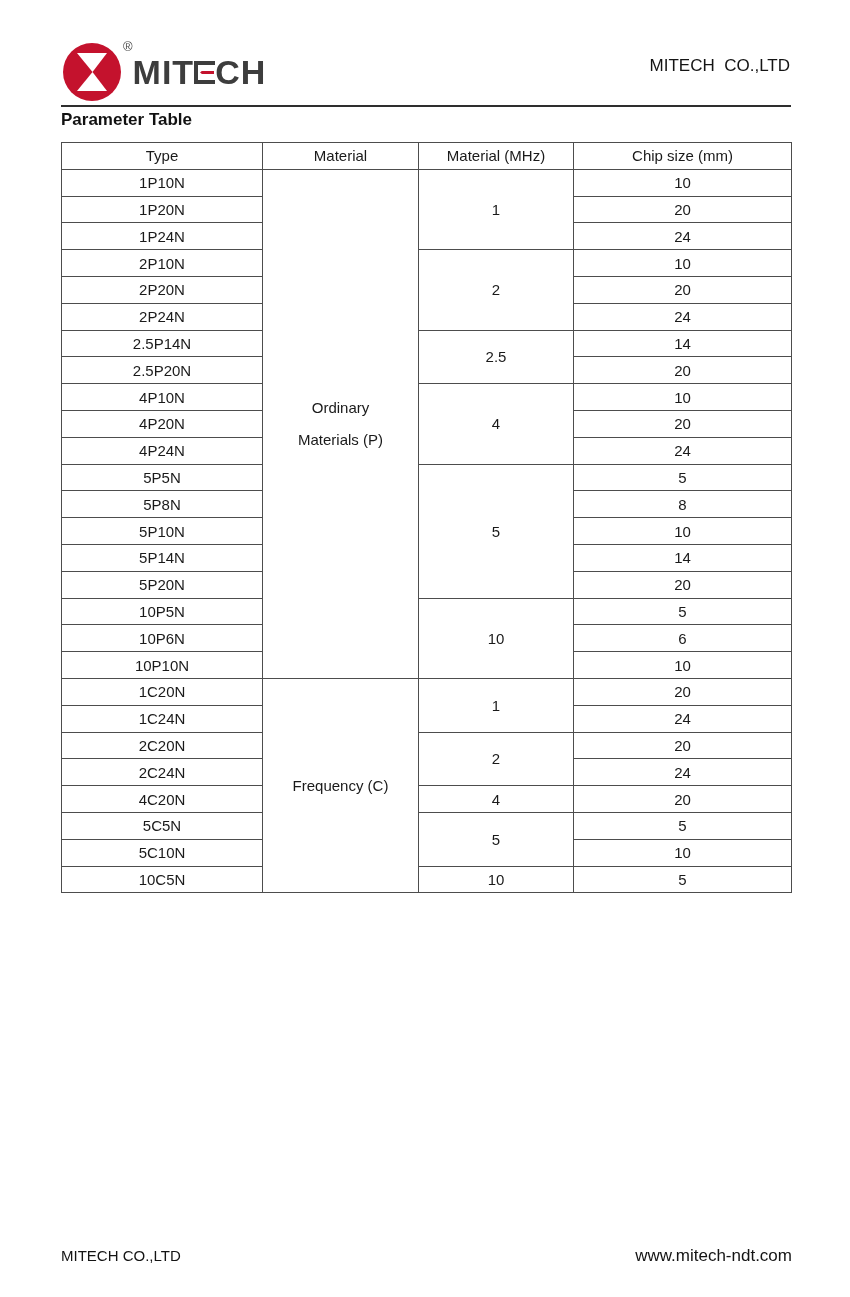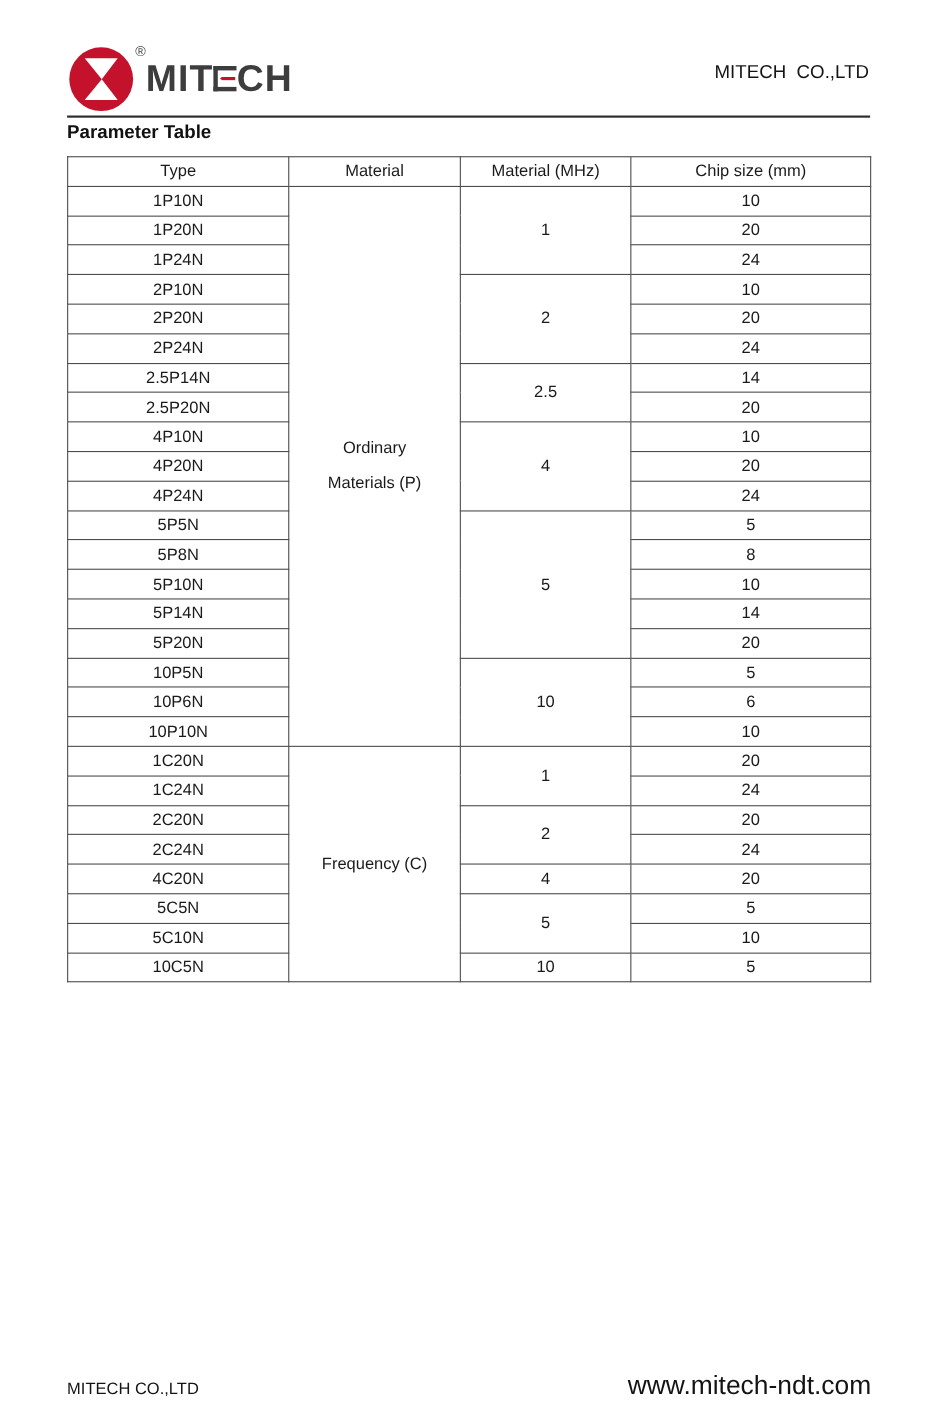--- a/index.html
+++ b/index.html
@@ -56,21 +56,21 @@
     overflow:hidden;
   }
   table.param td.material-cell { white-space:pre-line; line-height:32px; }
 
   
   .page-footer {
     position:absolute; left:61px; right:58px; top:1246px;
     display:flex; justify-content:space-between; align-items:baseline;
   }
   .footer-company { font-size:15px; color:#141414; }
-  .footer-website { font-size:24px; color:#141414; }
+  .footer-website { font-size:17px; color:#141414; }
 </style>
 </head>
 <body>
 
 <div class="page">
 
   <div class="logo-block">
     <svg class="logo-circle" viewBox="0 0 60 60">
       <circle cx="30" cy="30" r="29" fill="#c4122d"></circle>
       <path d="M15 11 L45 11 L30.5 30 Z" fill="#ffffff"></path>

